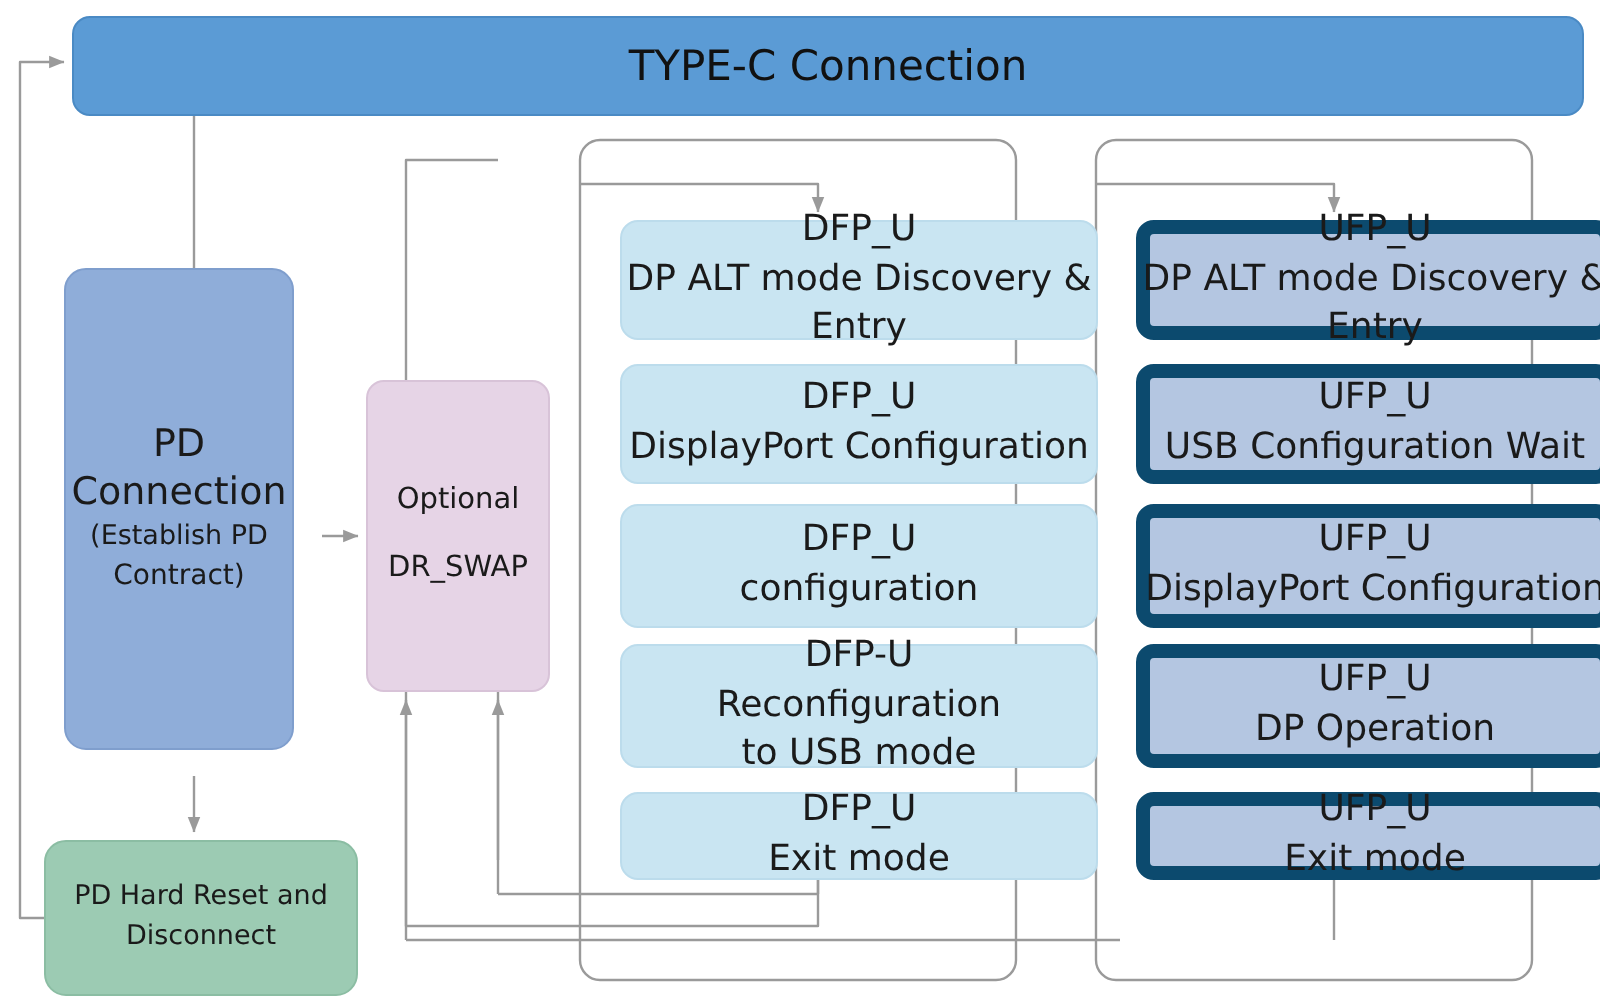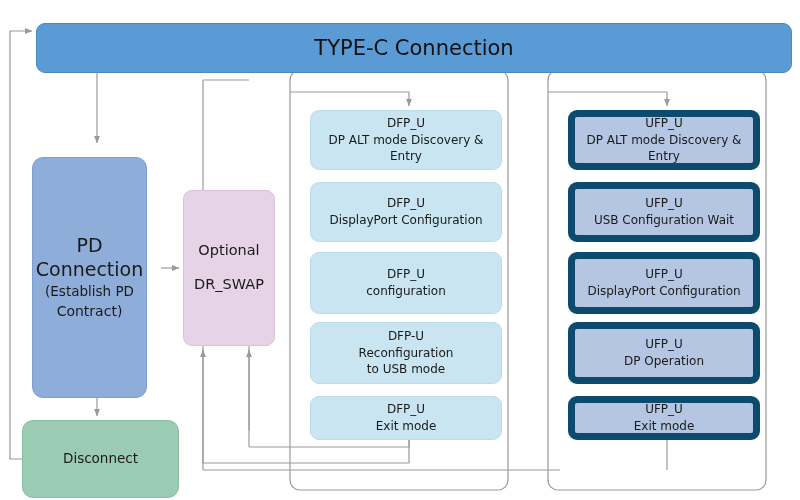--- a/index.html
+++ b/index.html
@@ -34,32 +34,32 @@
     justify-content: center;
     text-align: center;
     color: #1a1a1a;
     line-height: 1.28;
     z-index: 3;
   }
   .node .ln { display: block; white-space: nowrap; }
 
   
   .typec {
-    left: 36px; top: 23px;
+    left: 36px; top: 8px;
     width: 756px; height: 50px;
     background: #5b9bd5;
     border: 1px solid #4a8ac4;
     border-radius: 9px;
     font-size: 21px;
     color: #111111;
   }
 
   
   .pdneg {
-    left: 32px; top: 157px;
+    left: 32px; top: 134px;
     width: 115px; height: 241px;
     background: #8fadd9;
     border: 1px solid #7f9ecd;
     border-radius: 11px;
     font-size: 19px;
   }
   .pdneg .sub {
     font-size: 13.5px;
     line-height: 1.5;
   }
@@ -82,23 +82,23 @@
     background: #e6d4e6;
     border: 1px solid #d8c3d8;
     border-radius: 9px;
     font-size: 14.5px;
     line-height: 1.5;
     gap: 12px;
   }
 
   
   .sbox {
-    width: 192px;
+    width: 239px;
     border-radius: 9px;
-    font-size: 12px;
+    font-size: 18px;
     line-height: 1.38;
     padding: 4px 8px;
   }
   .dfp  { background: #c9e5f2; border: 1px solid #bcdcec; left: 310px; }
   .ufp  { background: #b4c6e1; border: 7px solid #0c4a6e; left: 568px; }
 
   
 </style>
 </head>
 <body>
@@ -154,20 +154,21 @@
   </div>
 
   <div class="node pdneg">
     <span class="ln">PD</span>
     <span class="ln">Connection</span>
     <span class="ln sub">(Establish PD</span>
     <span class="ln" style="font-size:14px;line-height:1.5">Contract)</span>
   </div>
 
   <div class="node pdreset">
+    <span class="ln">PD Hard Reset and</span>
     <span class="ln">Disconnect</span>
   </div>
 
   <div class="node drswap">
     <span class="ln">Optional</span>
     <span class="ln">DR_SWAP</span>
   </div>
 
   <div class="node sbox dfp" style="top:110px;height:60px">
     <span class="ln">DFP_U</span>

